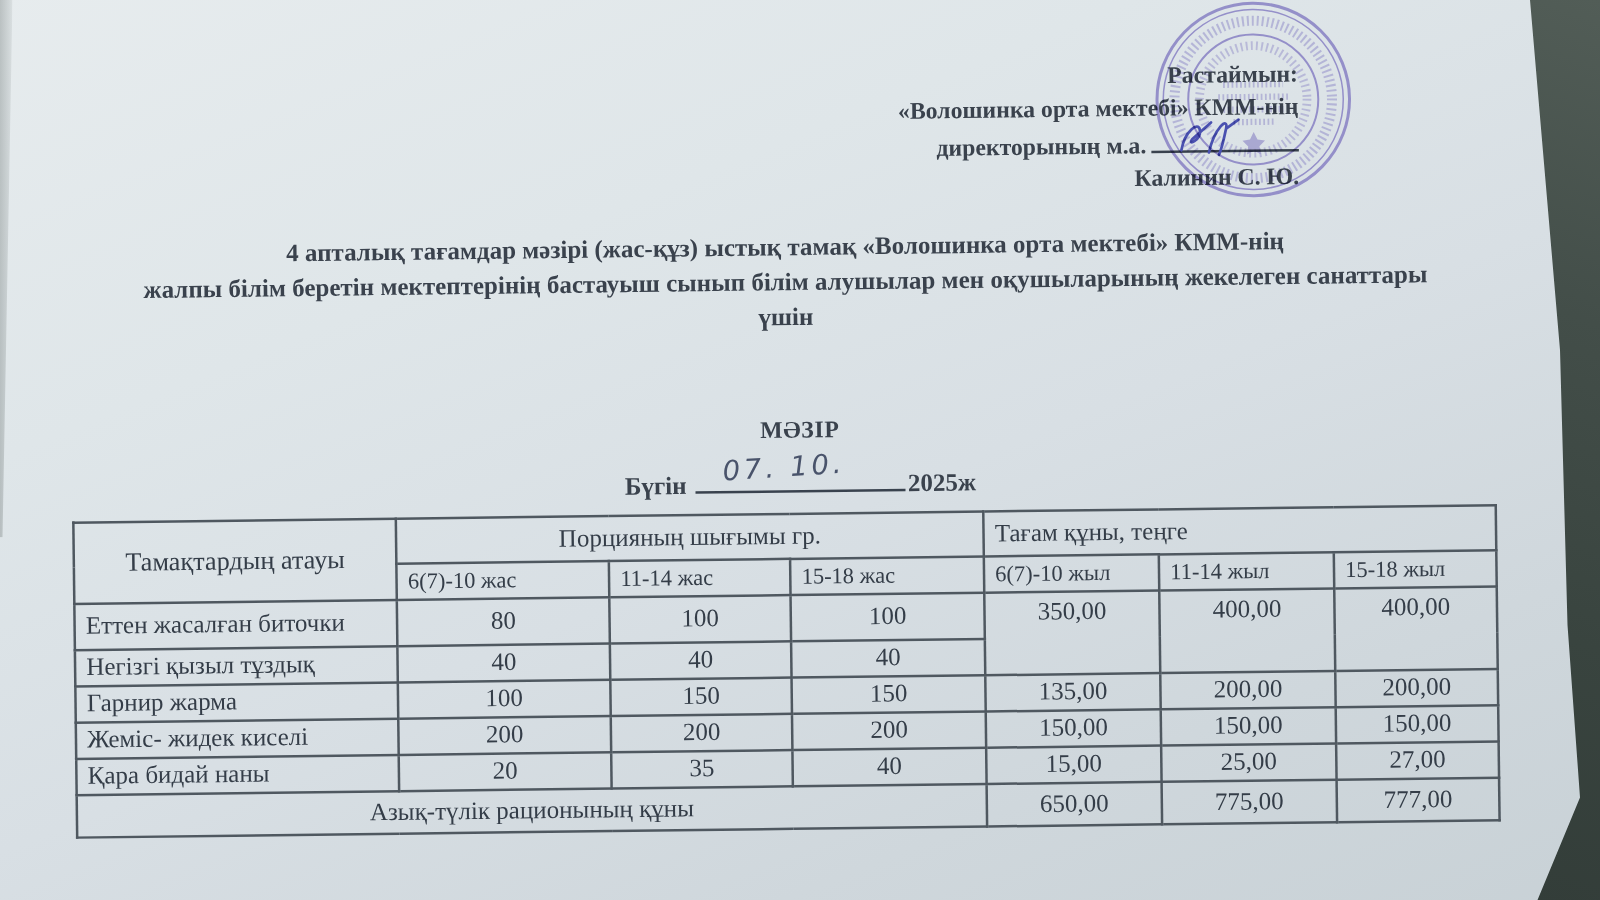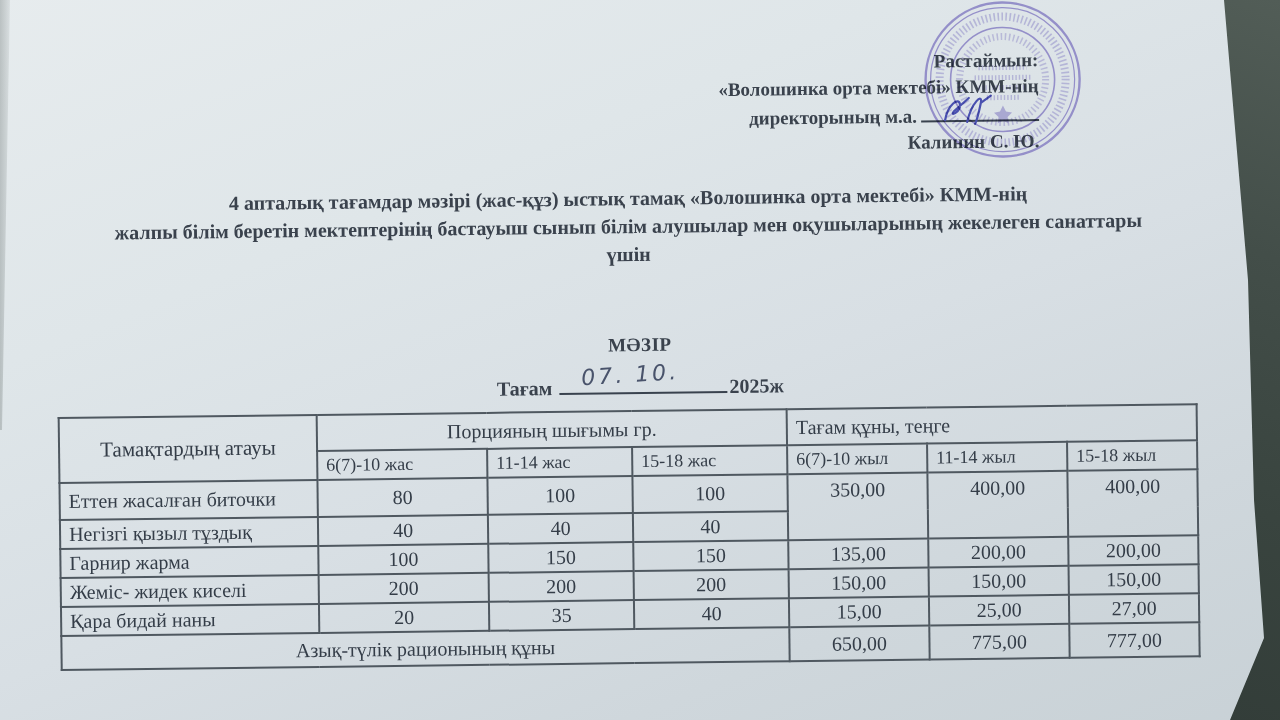--- a/index.html
+++ b/index.html
@@ -126,21 +126,21 @@
 
   <div class="doc-title">
     <div>4 апталық тағамдар мәзірі (жас-құз) ыстық тамақ «Волошинка орта мектебі» КММ-нің</div>
     <div>жалпы білім беретін мектептерінің бастауыш сынып білім алушылар  мен оқушыларының жекелеген санаттары</div>
     <div>үшін</div>
   </div>
 
   <div class="menu-heading">МӘЗІР</div>
 
   <div class="date-line">
-    <span>Тағам</span>
+    <span>Бүгін</span>
     <span class="date-blank">
       <span class="handwriting">07. 10.</span>
     </span><span>2025ж</span>
   </div>
 
   <table class="menu">
     <colgroup>
       <col style="width:258px">
         <col style="width:170px">
         <col style="width:145px">

